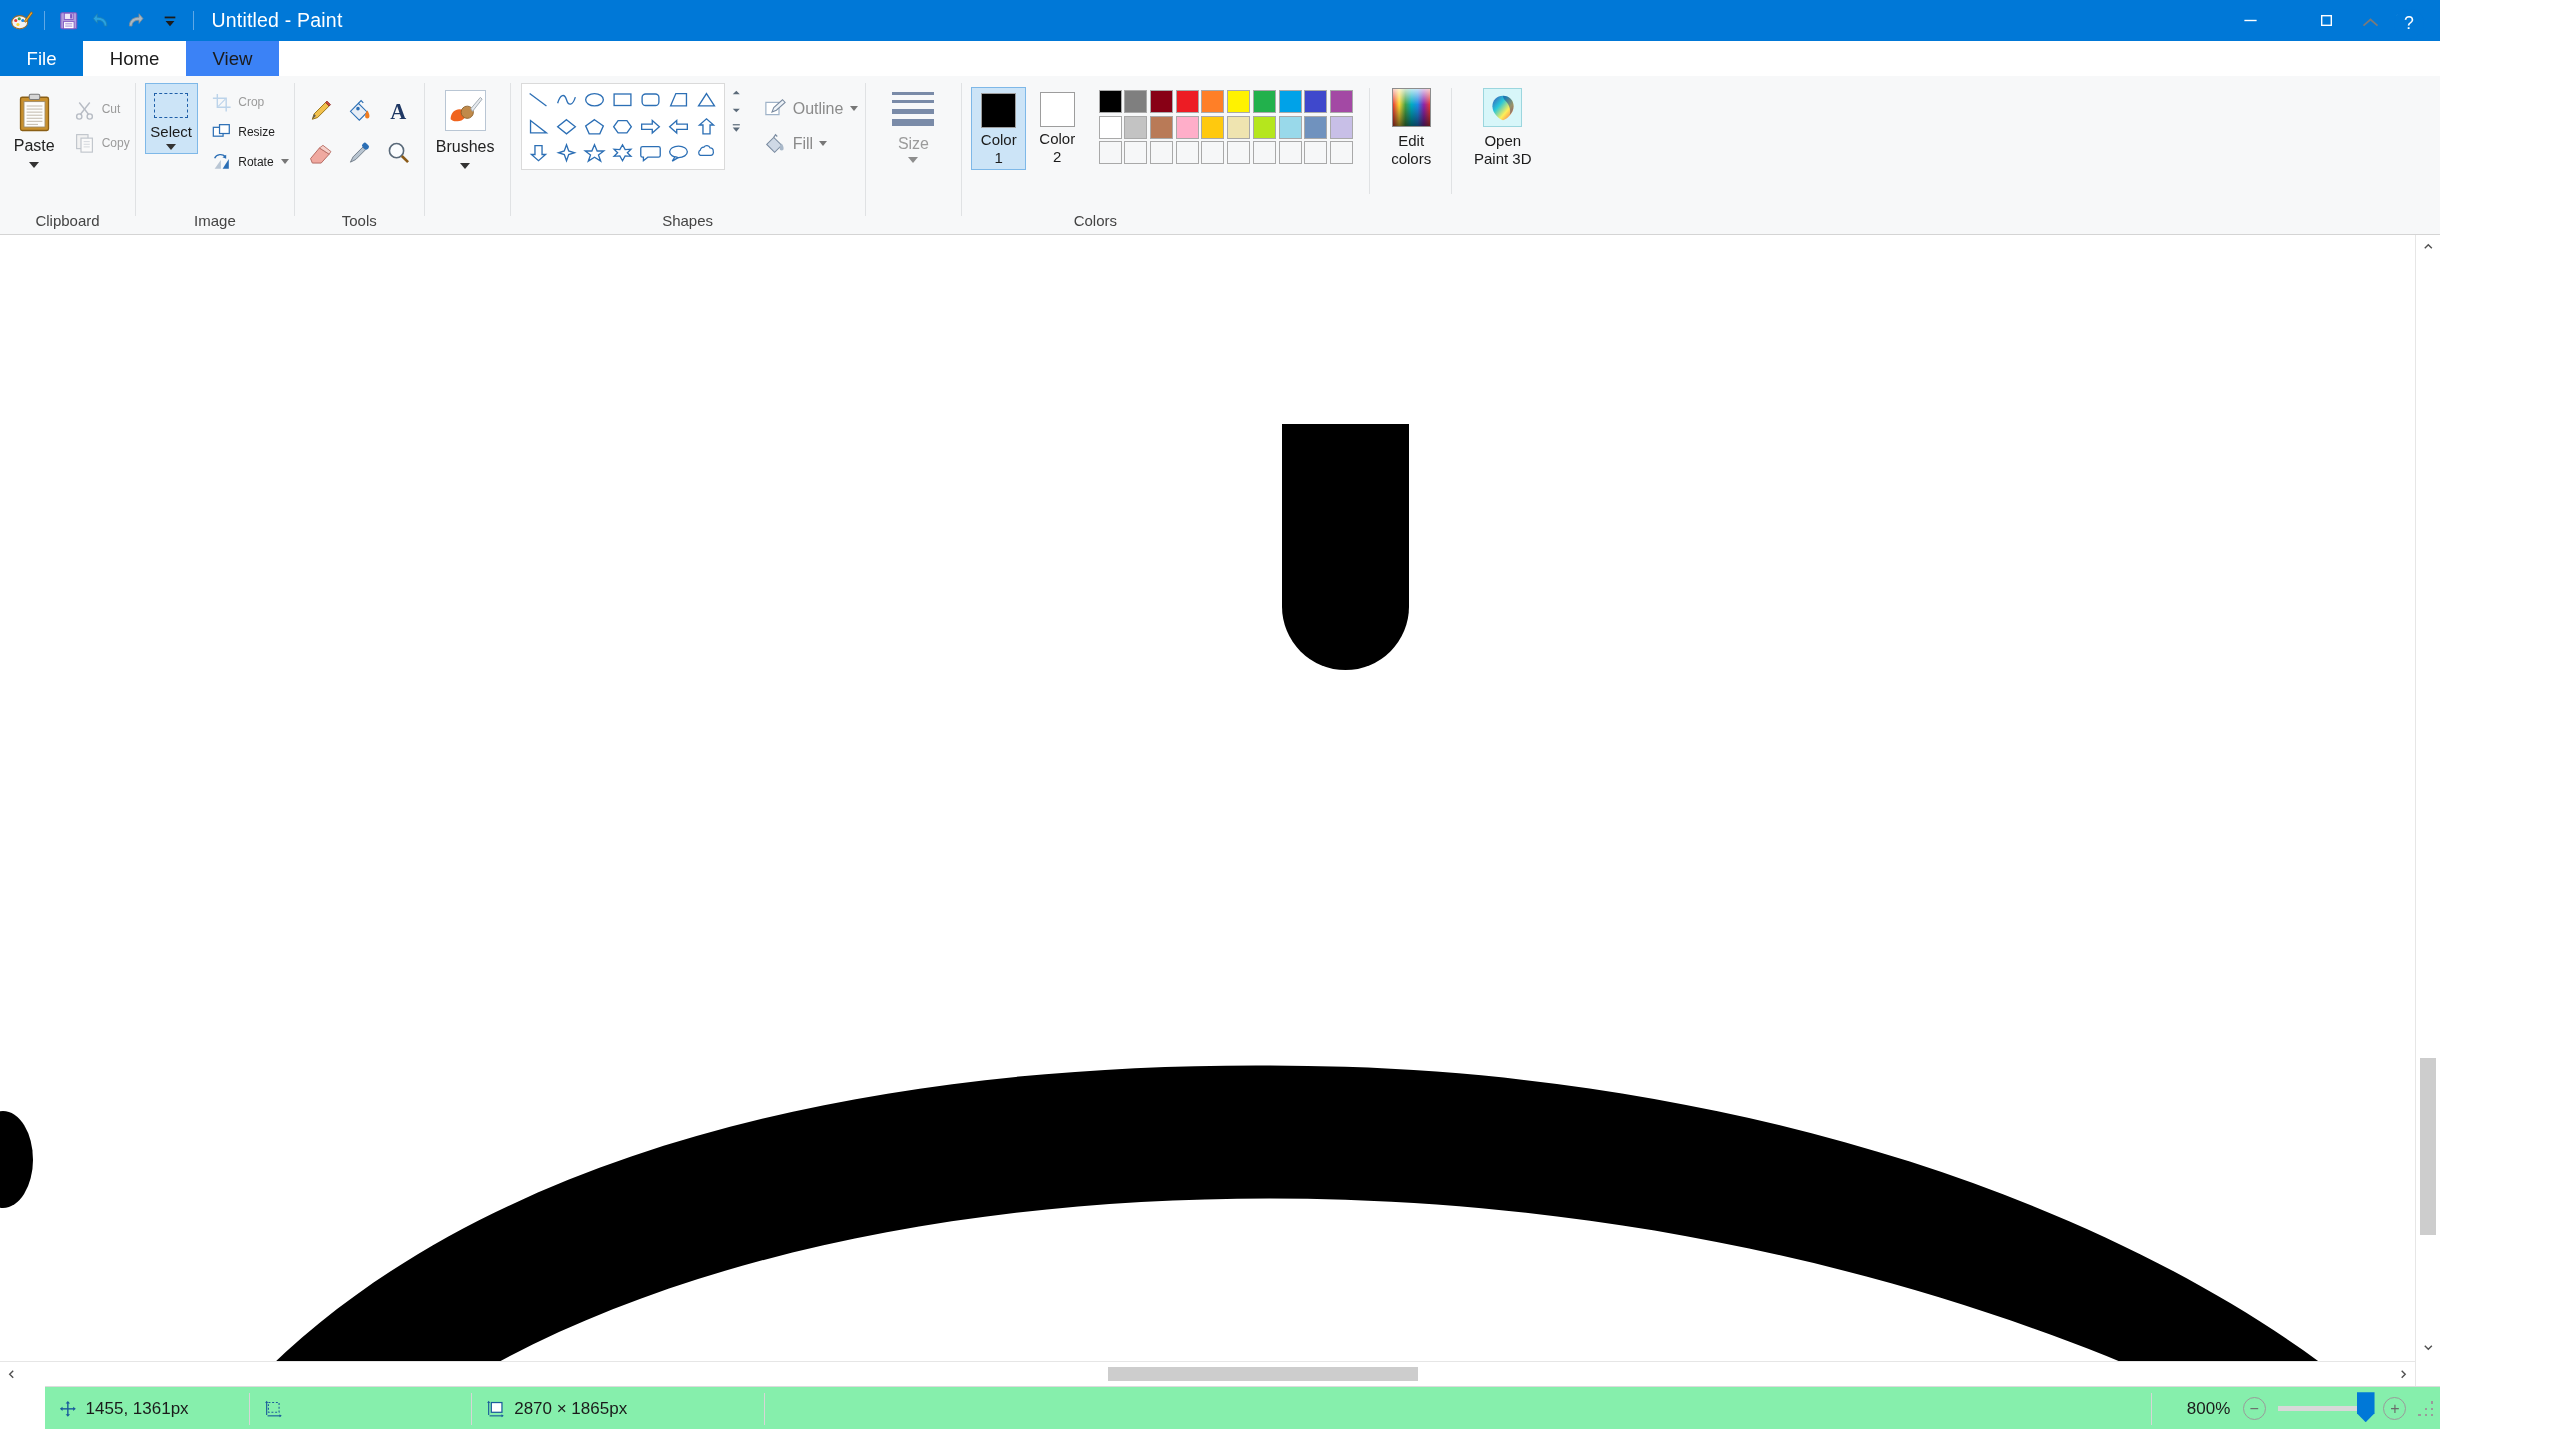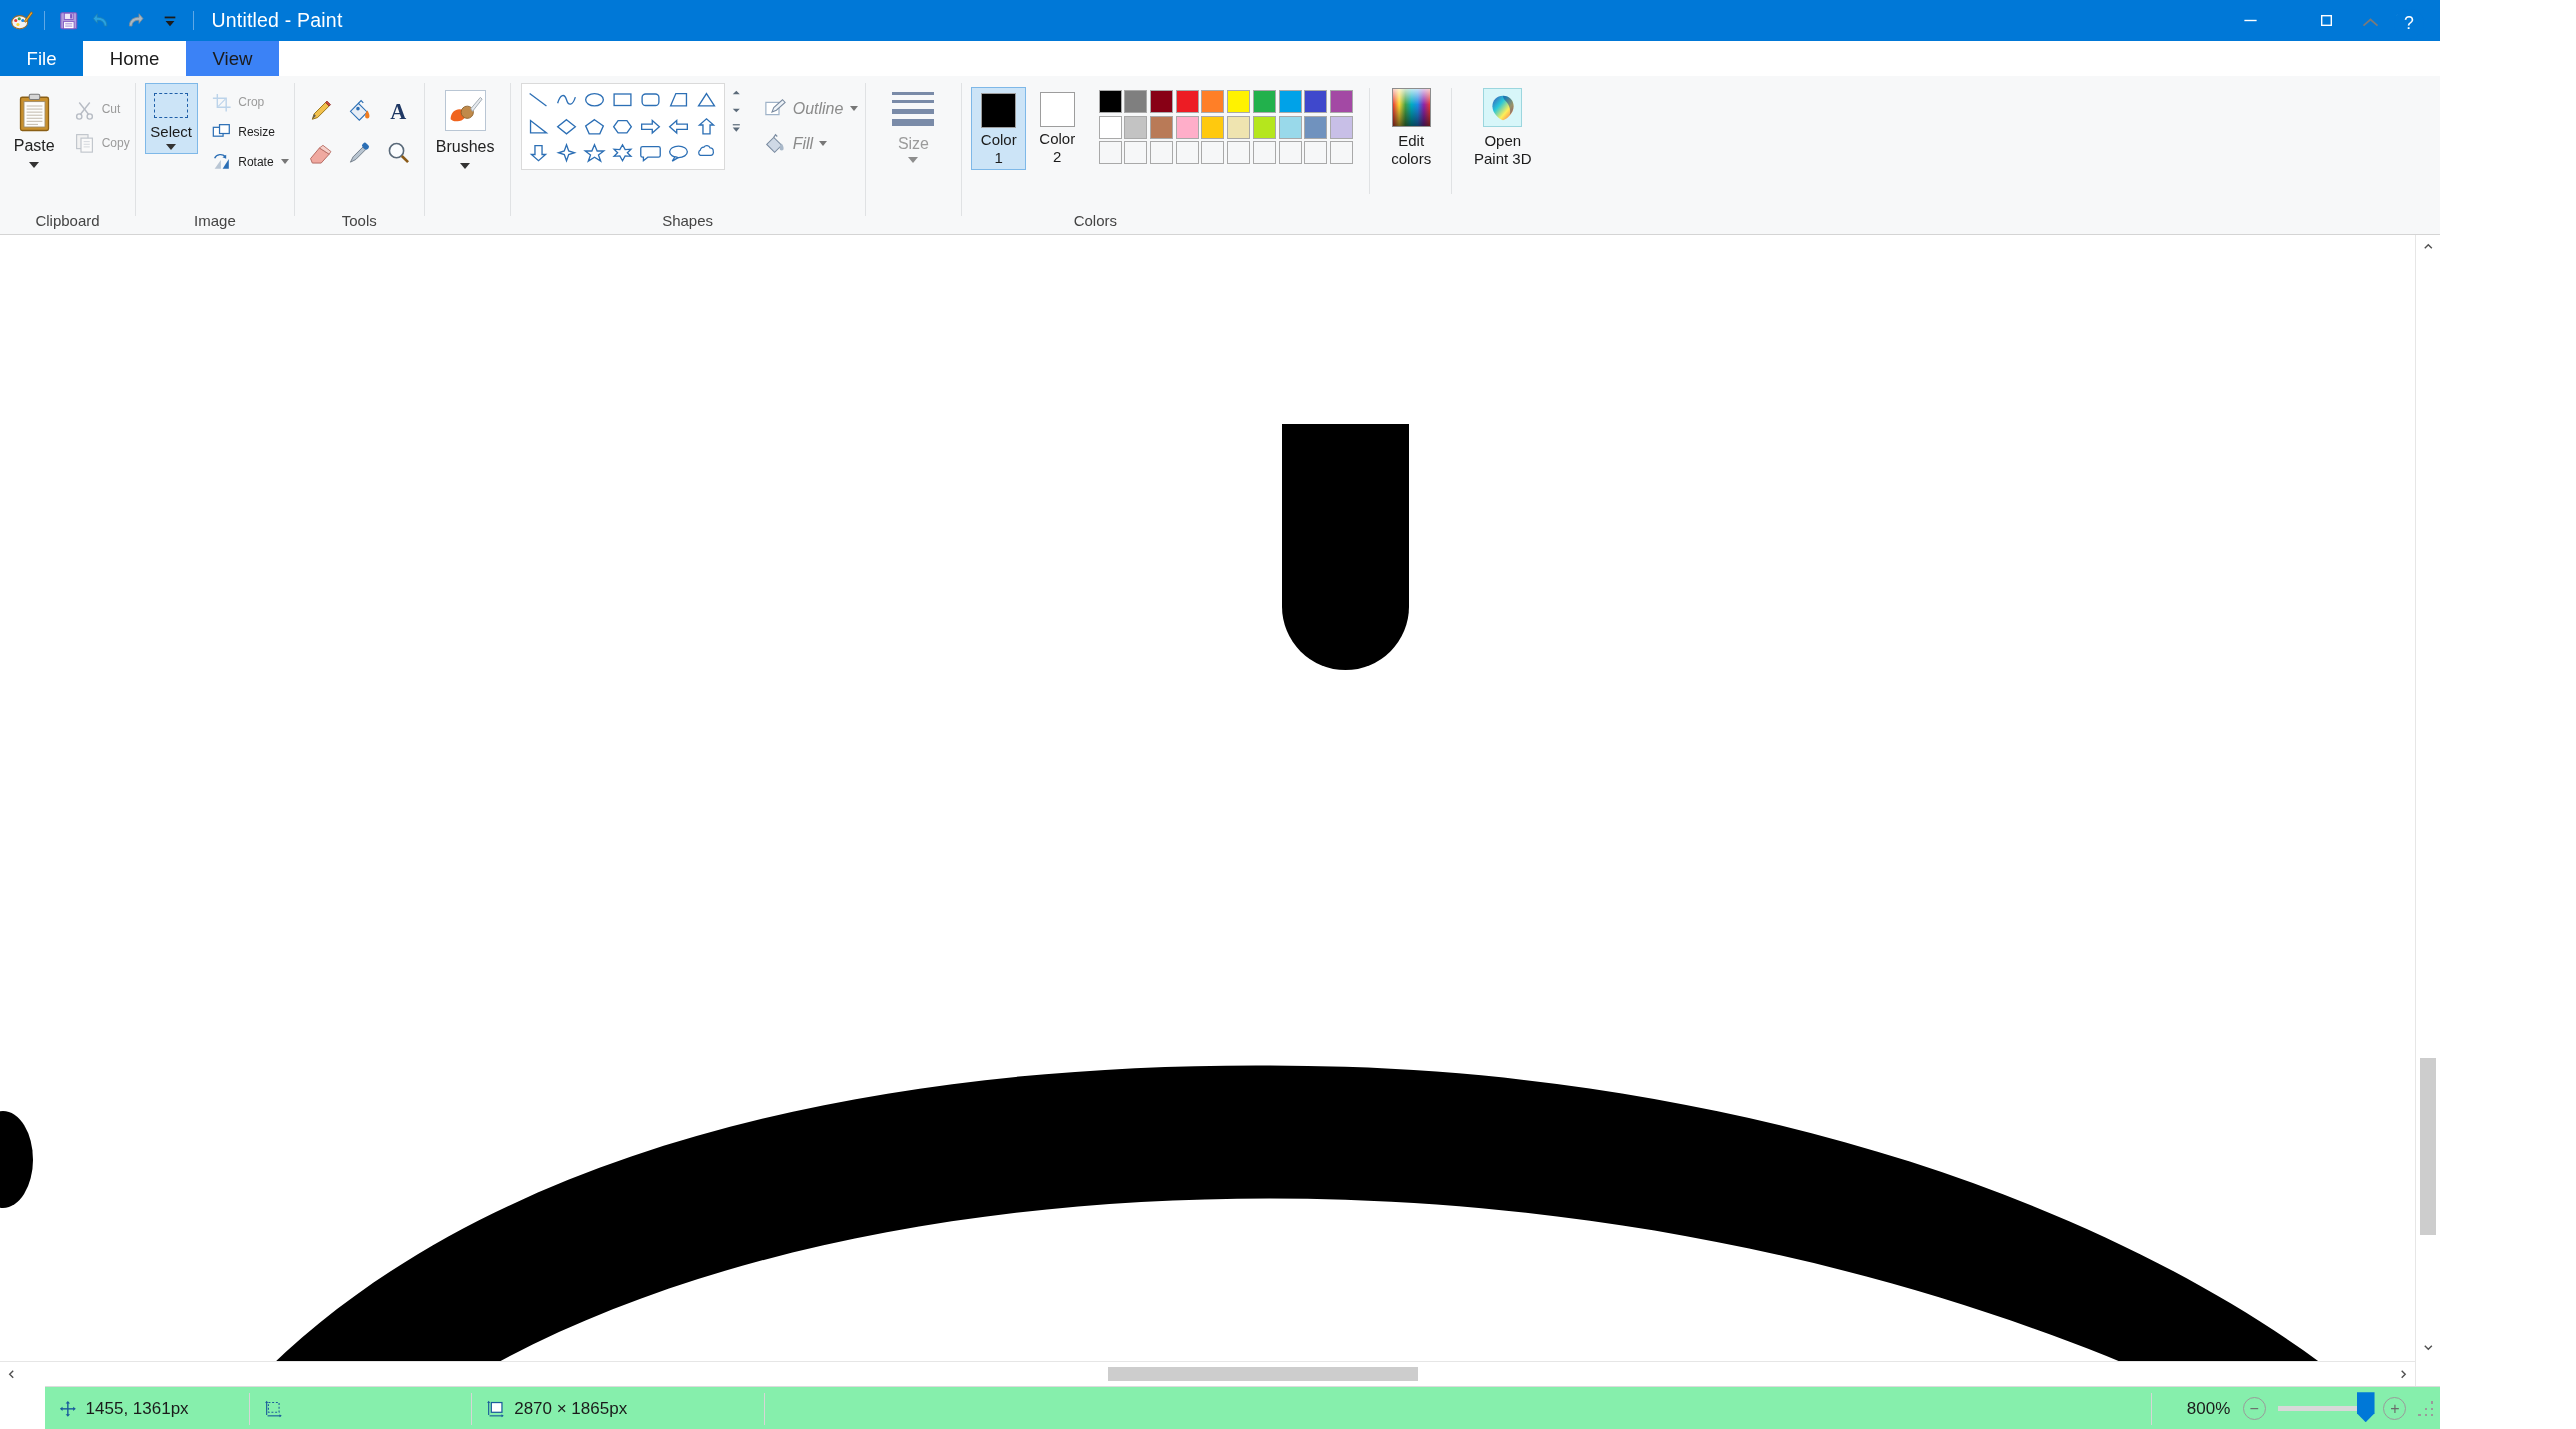--- a/index.html
+++ b/index.html
@@ -81,21 +81,21 @@
   .shapes-wrap { display:flex; align-items:flex-start; gap:3.5px; }
   .shape-scroll { display:flex; flex-direction:column; width:16px; gap:1.8px; margin-top:1.8px; }
   .sc-btn { width:16px;height:16px; display:flex;align-items:center;justify-content:center; }
   .shapes-grid {
     display:grid; grid-template-columns:repeat(7,28px); grid-auto-rows:26.6px;
     border:0.9px solid #dadada; background:#fff; padding:2.7px;
   }
   .shape-cell { display:flex;align-items:center;justify-content:center; }
 
   
-  .of-col { display:flex; flex-direction:column; gap:5.3px; padding-top:10.6px;font-style:italic; }
+  .of-col { display:flex; flex-direction:column; gap:5.3px; padding-top:10.6px; }
   .of-btn { display:flex; align-items:center; gap:6.2px; height:30px; }
   .of-btn .lbl { font-size:16px; color:#8b8b8b; }
   .tri-dn { width:0;height:0;border-left:4.4px solid transparent;border-right:4.4px solid transparent;border-top:5.3px solid #777; }
 
   
   .size-btn { width:64px; display:flex; flex-direction:column; align-items:center; padding-top:8.9px; }
   .size-lines { display:flex; flex-direction:column; gap:5.3px; width:42px; }
   .size-lines i { display:block; background:#7a8ba8; width:100%; }
   .size-btn .lbl { font-size:16px; color:#9b9b9b; margin-top:8.9px; }
 

